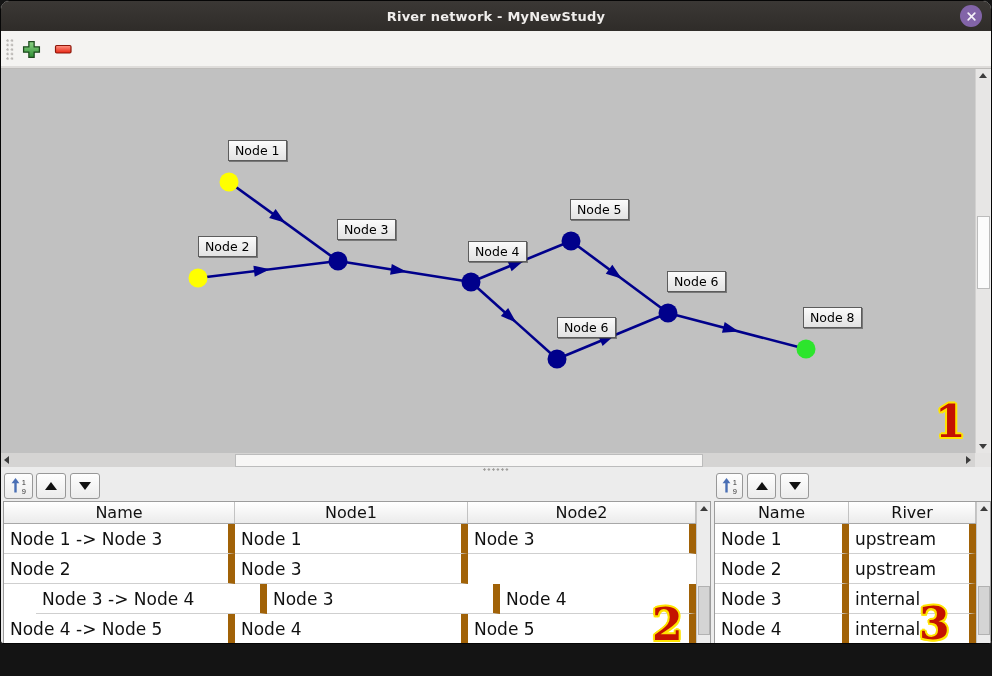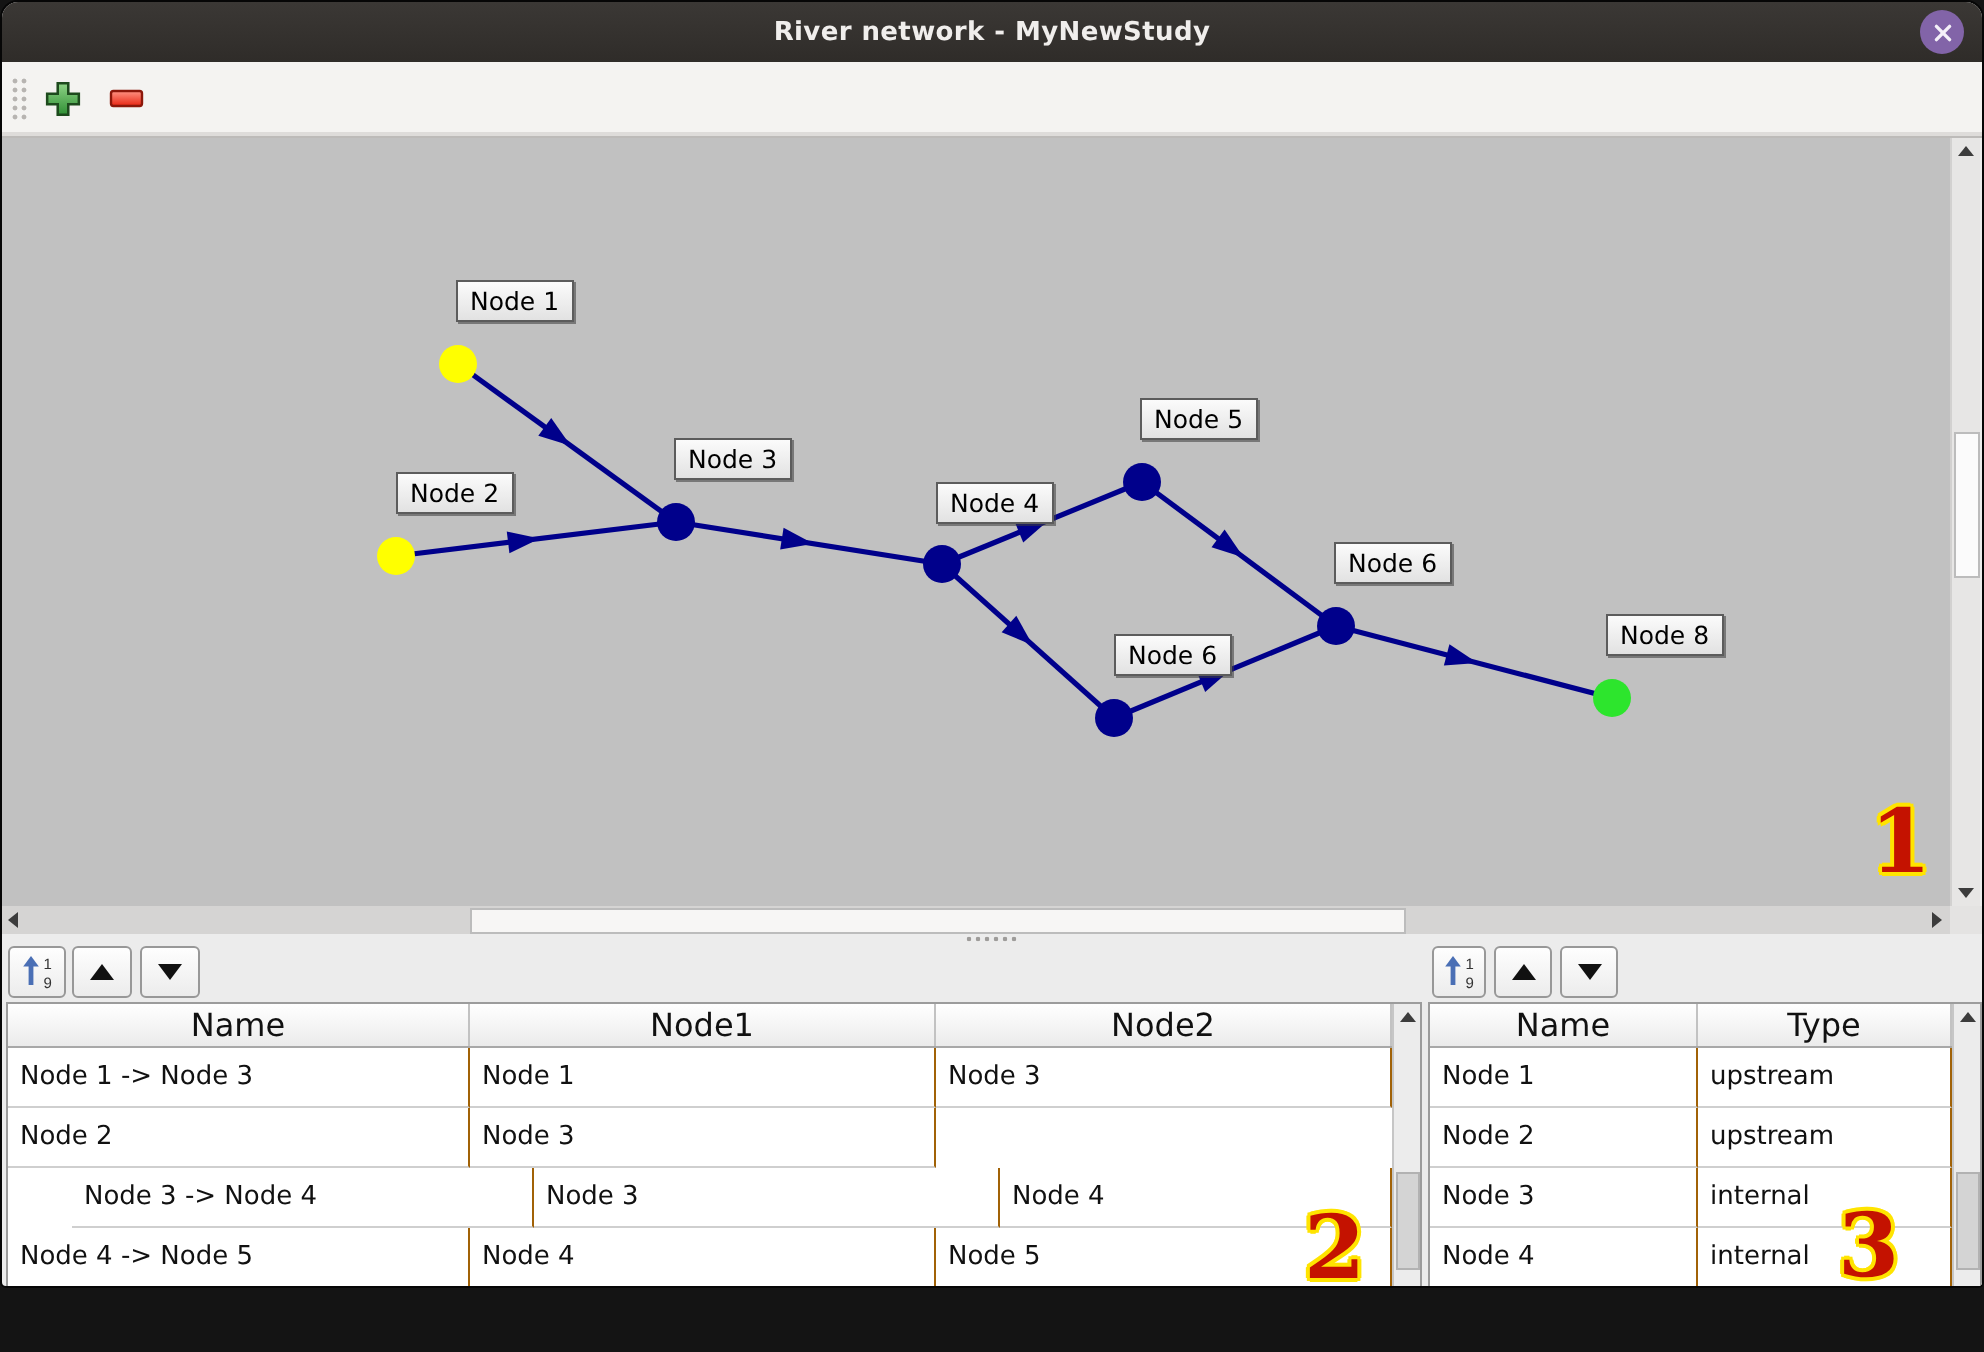--- a/index.html
+++ b/index.html
@@ -50,22 +50,22 @@
             border:1px solid #989898;border-radius:3px;display:flex;align-items:center;justify-content:center;cursor:pointer;padding:0;}
   .mini-btn .mv-up{width:0;height:0;border-left:6px solid transparent;border-right:6px solid transparent;border-bottom:8px solid #111;}
   .mini-btn .mv-down{width:0;height:0;border-left:6px solid transparent;border-right:6px solid transparent;border-top:8px solid #111;}
   
   .dtable{position:absolute;top:500px;height:152px;background:#fff;border:1px solid #9c9c9c;box-sizing:border-box;overflow:hidden;}
   .dtable .inner{position:absolute;left:0;top:0;right:14px;bottom:0;display:flex;flex-direction:column;}
   .trow{display:grid;}
   .thead{height:21px;flex:0 0 21px;background:linear-gradient(#ffffff,#ebebeb);border-bottom:1px solid #a8a8a8;}
   .thead .hcell{font-size:16px;color:#111;display:flex;align-items:center;justify-content:center;border-right:1px solid #c2c2c2;box-sizing:border-box;}
   .tbody-row{height:30px;flex:0 0 30px;}
-  .tcell{font-size:13px;color:#111;display:flex;align-items:center;padding-left:6px;
-         border-right:1px solid #a16207;border-bottom:1px solid #cfcfcf;box-sizing:border-box;white-space:nowrap;overflow:hidden;}
+  .tcell{font-size:17px;color:#111;display:flex;align-items:center;padding-left:6px;
+         border-right:7px solid #a16207;border-bottom:1px solid #cfcfcf;box-sizing:border-box;white-space:nowrap;overflow:hidden;}
   .fill-row{flex:1 1 auto;}
   .fill-row .tcell{border-bottom:none;}
   .tsb{position:absolute;right:0;top:0;width:14px;height:100%;background:#ececec;border-left:1px solid #c6c6c6;box-sizing:border-box;}
   .tsb .sb-btn{position:absolute;left:0;width:100%;height:13px;display:flex;align-items:center;justify-content:center;}
   .tsb .sb-btn.up{top:0;} .tsb .sb-btn.down{bottom:0;}
   .tsb .thumb{position:absolute;left:1px;width:10px;top:84px;height:47px;background:#d4d4d4;border:1px solid #b2b2b2;}
   
   .statusbar{position:absolute;left:0;top:654px;width:100%;height:21px;background:#ececec;border-top:1px solid #d2d0ce;}
   .grip{position:absolute;right:3px;bottom:3px;width:11px;height:11px;
         background-image:radial-gradient(circle at 1.5px 1.5px,#b2b0ae 1px,transparent 1.3px);background-size:4px 4px;cursor:nwse-resize;}
@@ -250,21 +250,21 @@
       <div class="sb-btn down">
           <div class="tri tri-down"></div>
         </div>
     </div>
   </div>
 
   <div class="dtable" id="nodes-table" style="left:713px;width:277px;">
     <div class="inner" id="nodes-table-inner">
         <div class="trow thead" style="grid-template-columns: 134px 1fr;">
           <div class="hcell">Name</div>
-          <div class="hcell">Type</div>
+          <div class="hcell">River</div>
         </div>
         <div class="trow tbody-row" style="grid-template-columns: 134px 1fr;">
           <div class="tcell">Node 1</div>
           <div class="tcell">upstream</div>
         </div>
         <div class="trow tbody-row" style="grid-template-columns: 134px 1fr;">
           <div class="tcell">Node 2</div>
           <div class="tcell">upstream</div>
         </div>
         <div class="trow tbody-row" style="grid-template-columns: 134px 1fr;">

